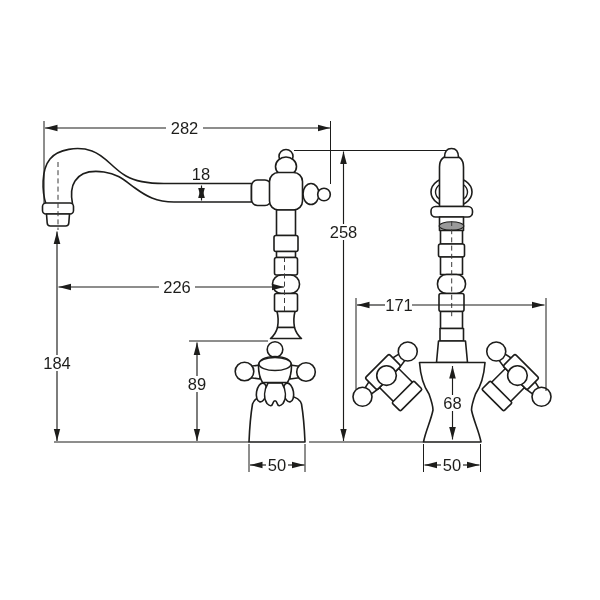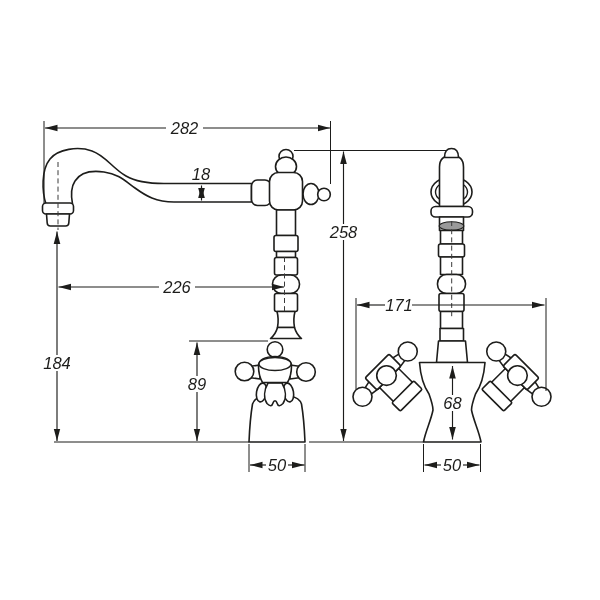--- a/index.html
+++ b/index.html
@@ -1,21 +1,21 @@
 <!DOCTYPE html>
 <html style="--ink: #1d1d1b; --paper: #ffffff; --shade: #9a9a9a;"><head>
 <meta charset="utf-8">
 <style>
   :root{
     --ink:#1d1d1b;
     --paper:#ffffff;
     --shade:#9a9a9a;
   }
   html,body{margin:0;padding:0;background:#fff;}
-  .stage{width:600px;height:600px;background:var(--paper);position:relative;overflow:hidden;font-style:italic;}
+  .stage{width:600px;height:600px;background:var(--paper);position:relative;overflow:hidden;}
   svg{display:block;}
   .part{fill:var(--paper);stroke:var(--ink);stroke-width:1.6;stroke-linejoin:round;stroke-linecap:round;}
   .part-thin{fill:var(--paper);stroke:var(--ink);stroke-width:1.4;stroke-linejoin:round;}
   .shade{fill:var(--shade);stroke:var(--ink);stroke-width:1.1;}
   .dim{stroke:var(--ink);stroke-width:1.15;fill:none;}
   .ext{stroke:var(--ink);stroke-width:1.0;fill:none;}
   .cl{stroke:#3a3a3a;stroke-width:1;fill:none;stroke-dasharray:5 3.2;}
   .dimtext{font-family:"Liberation Sans","DejaVu Sans",sans-serif;font-size:16.5px;fill:var(--ink);text-anchor:middle;}
 </style>
 </head>

